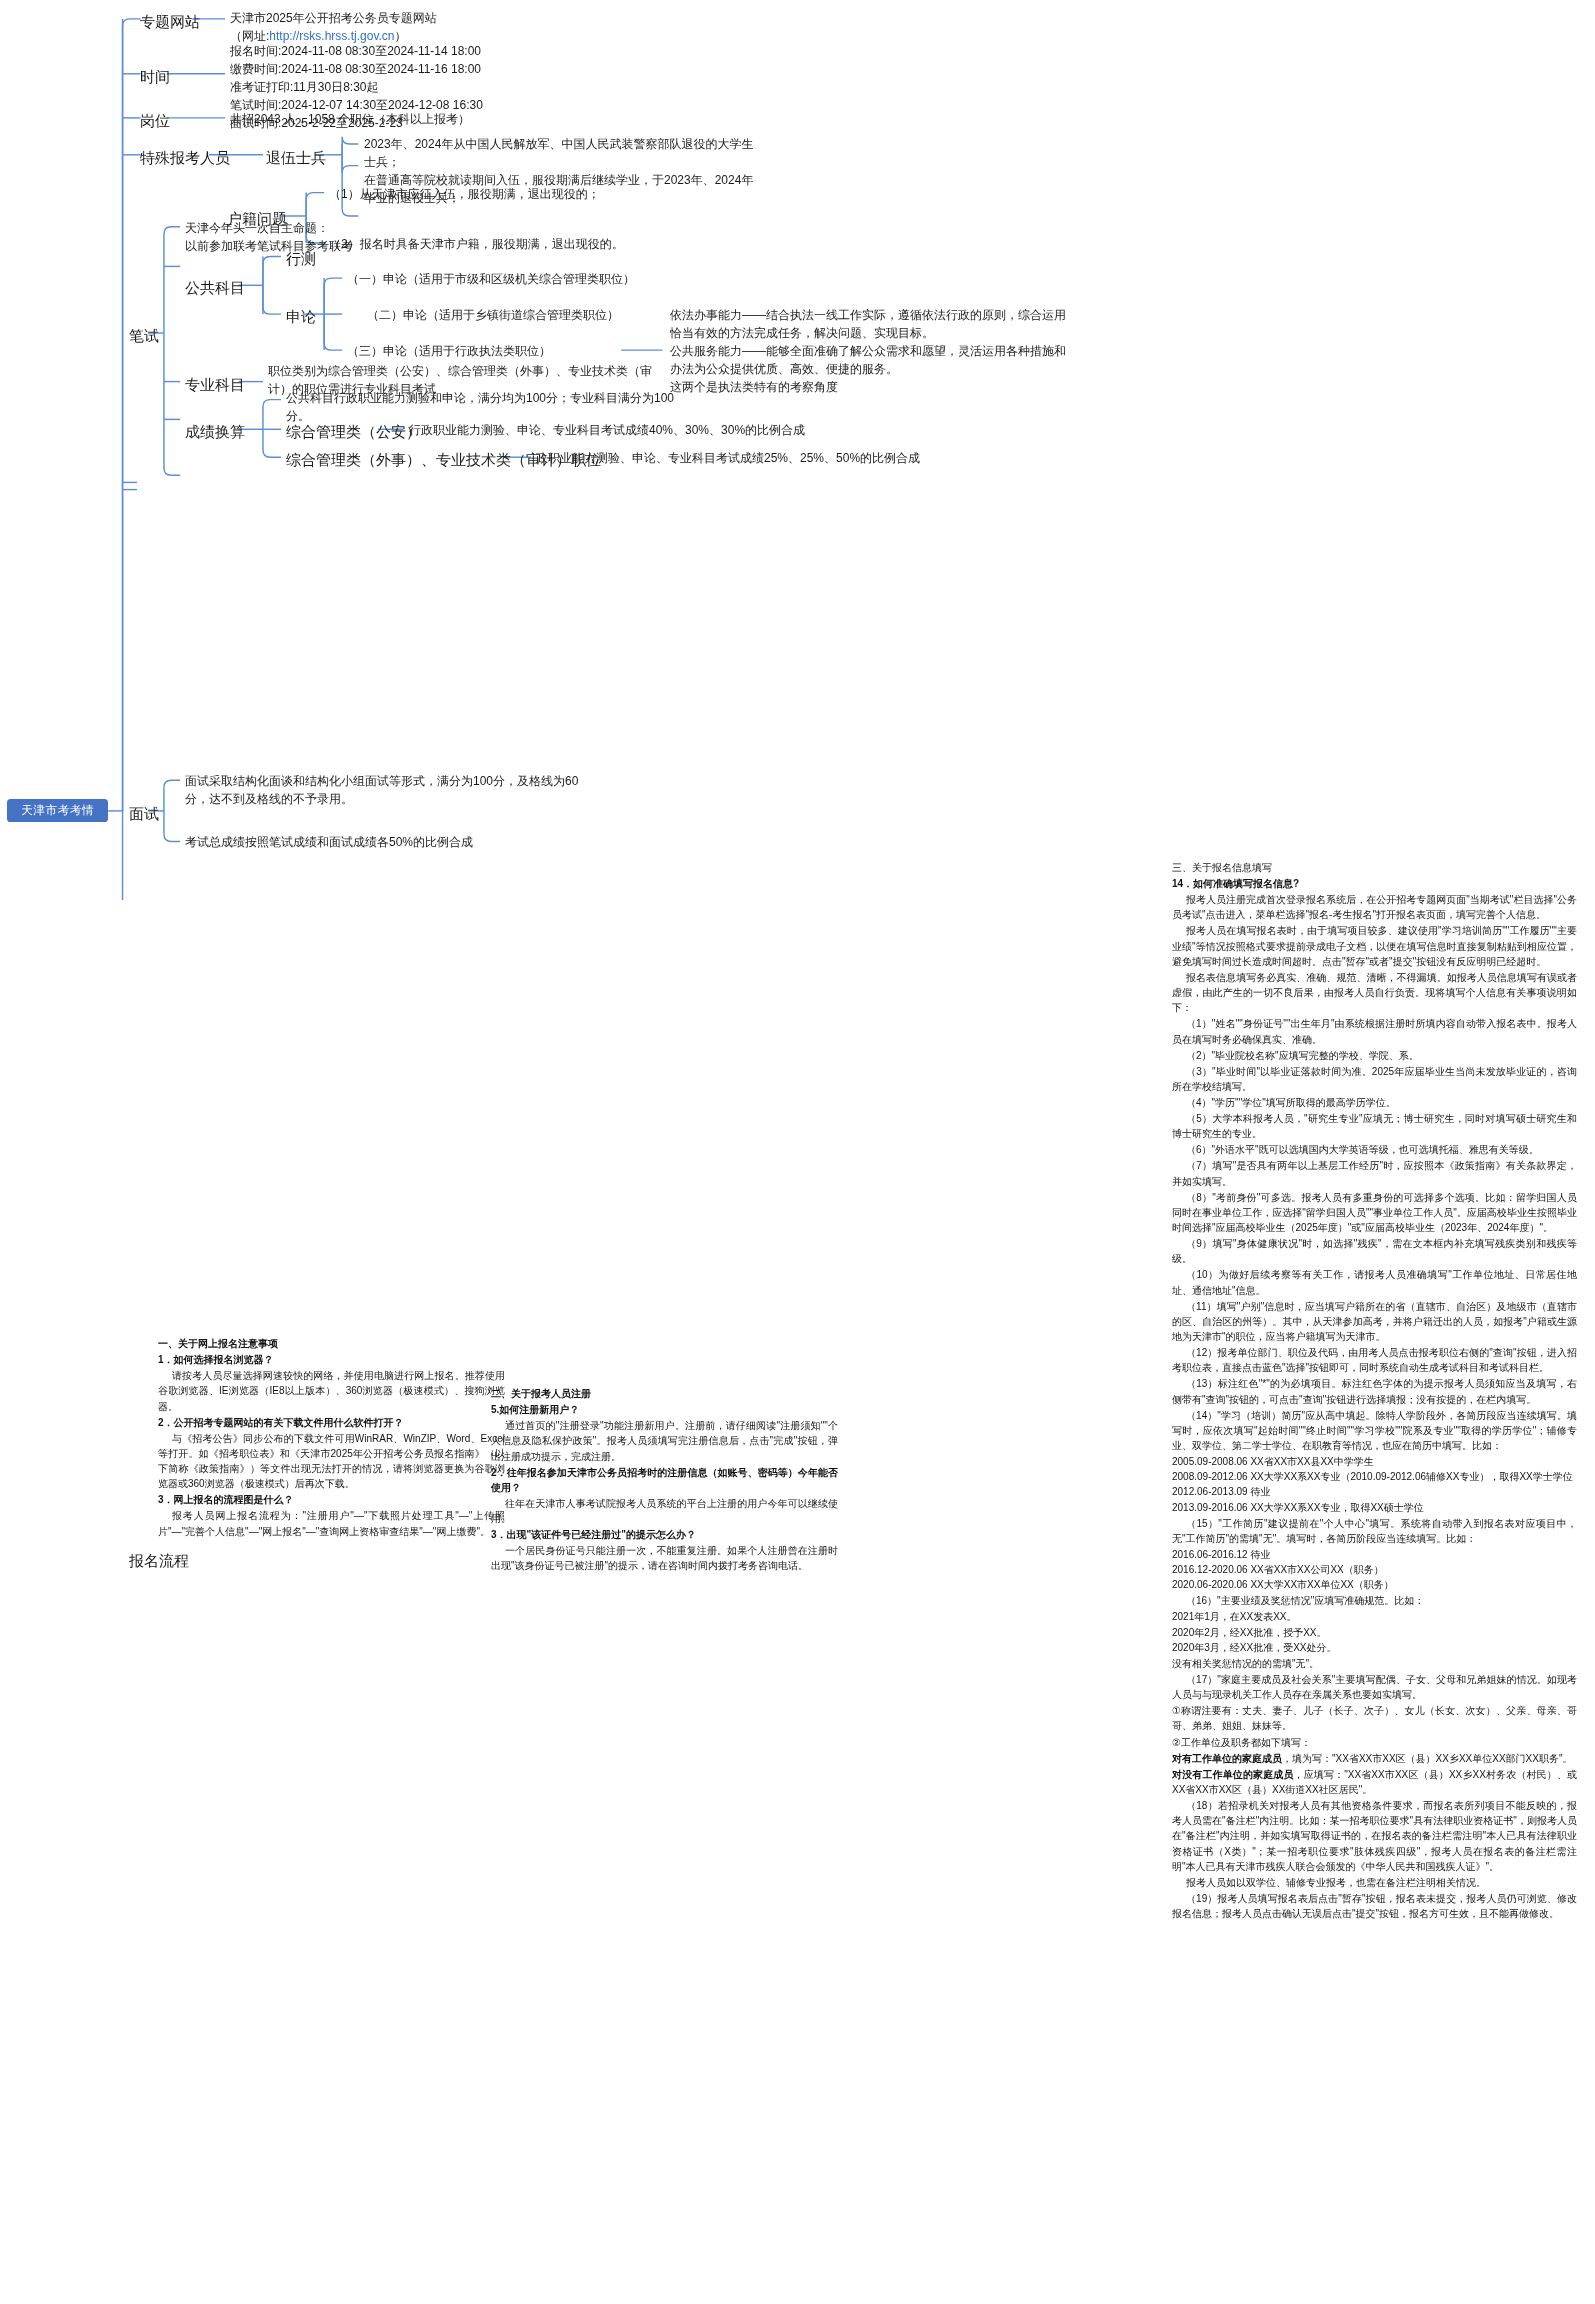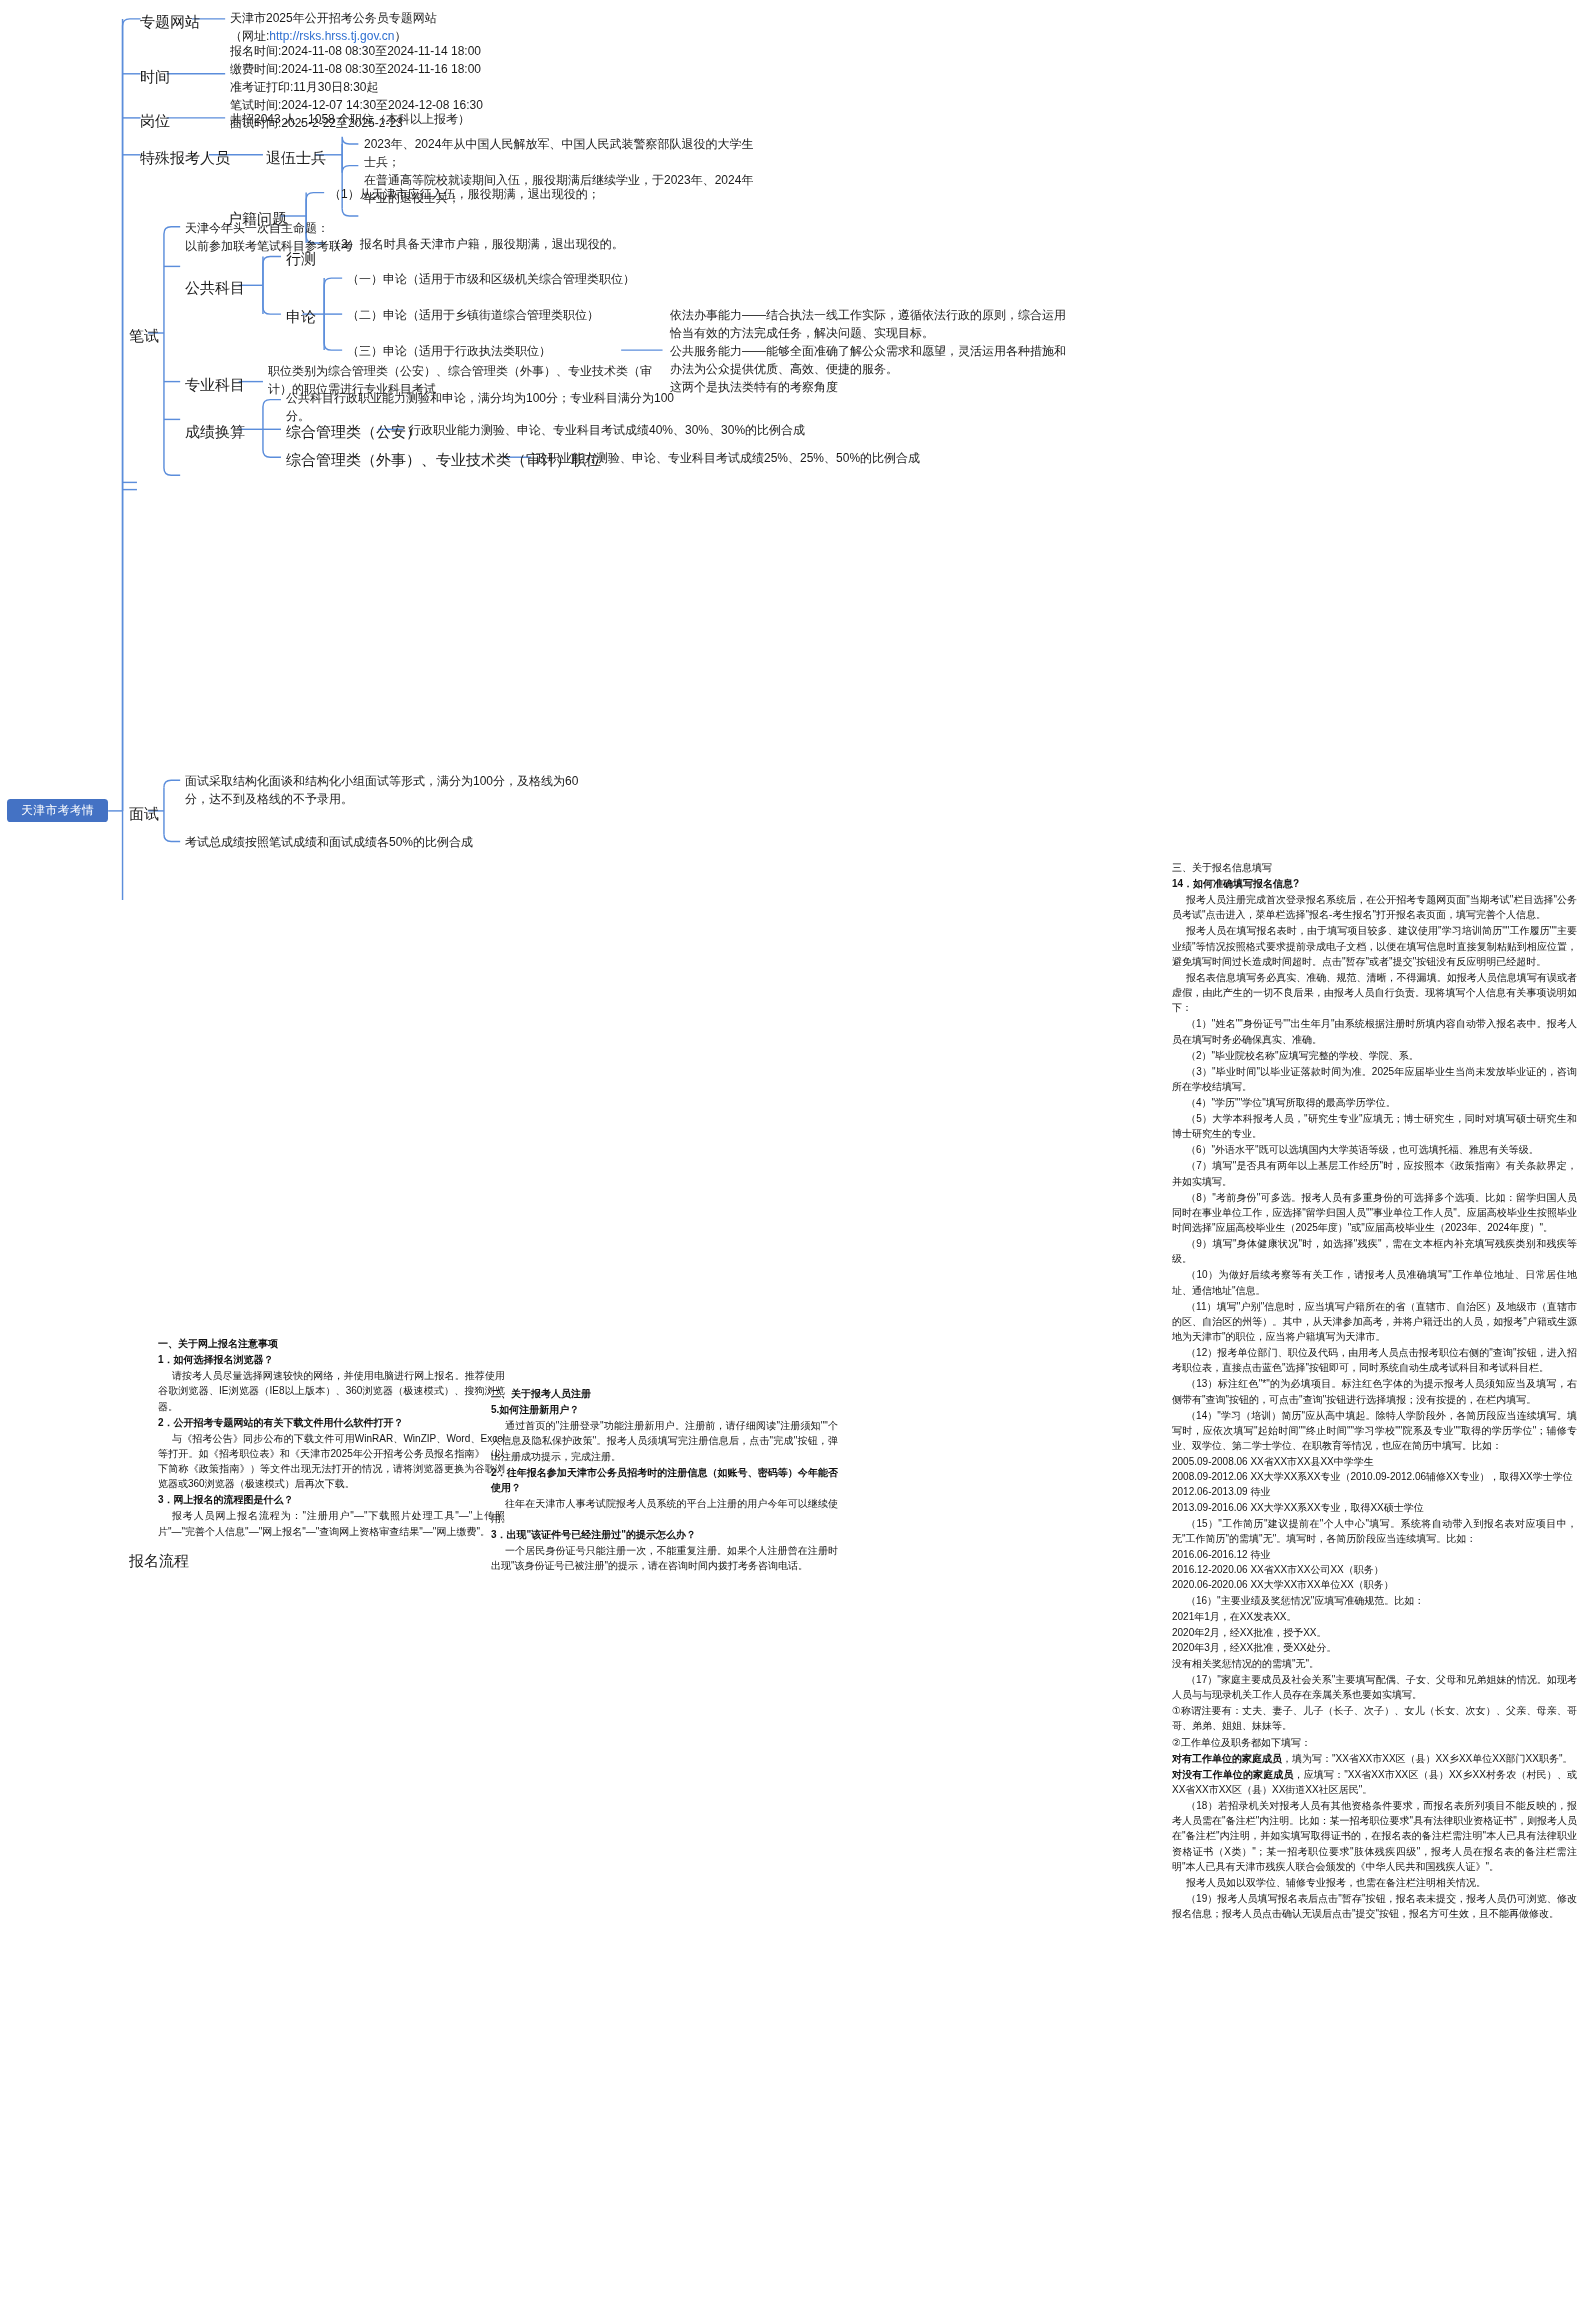--- a/index.html
+++ b/index.html
@@ -133,21 +133,21 @@
   <div class="txt" style="left:329px;top:185px;">（1）从天津市应征入伍，服役期满，退出现役的；</div>
   <div class="txt" style="left:329px;top:235px;">（2）报名时具备天津市户籍，服役期满，退出现役的。</div>
 
   <div class="txt" style="left:185px;top:219px;">天津今年头一次自主命题：
 以前参加联考笔试科目参考联考</div>
   <div class="lbl" style="left:185px;top:277px;">公共科目</div>
   <div class="lbl" style="left:286px;top:248px;">行测</div>
   <div class="lbl" style="left:286px;top:306px;">申论</div>
 
   <div class="txt" style="left:347px;top:270px;">（一）申论（适用于市级和区级机关综合管理类职位）</div>
-  <div class="txt" style="left:347px;top:306px;">（二）申论（适用于乡镇街道综合管理类职位）</div>
+  <div class="txt" style="left:367px;top:306px;">（二）申论（适用于乡镇街道综合管理类职位）</div>
   <div class="txt" style="left:347px;top:342px;">（三）申论（适用于行政执法类职位）</div>
 
   <div class="txt" style="left:670px;top:306px;width:432px;"><span class="b">依法办事能力</span><span>——结合执法一线工作实际，遵循依法行政的原则，综合运用
 恰当有效的方法完成任务，解决问题、实现目标。</span></div>
   <div class="txt" style="left:670px;top:342px;width:432px;"><span class="b">公共服务能力</span><span>——能够全面准确了解公众需求和愿望，灵活运用各种措施和
 办法为公众提供优质、高效、便捷的服务。
 这两个是执法类特有的考察角度</span></div>
 
   <div class="lbl" style="left:185px;top:374px;">专业科目</div>
   <div class="txt" style="left:268px;top:362px;">职位类别为综合管理类（公安）、综合管理类（外事）、专业技术类（审

